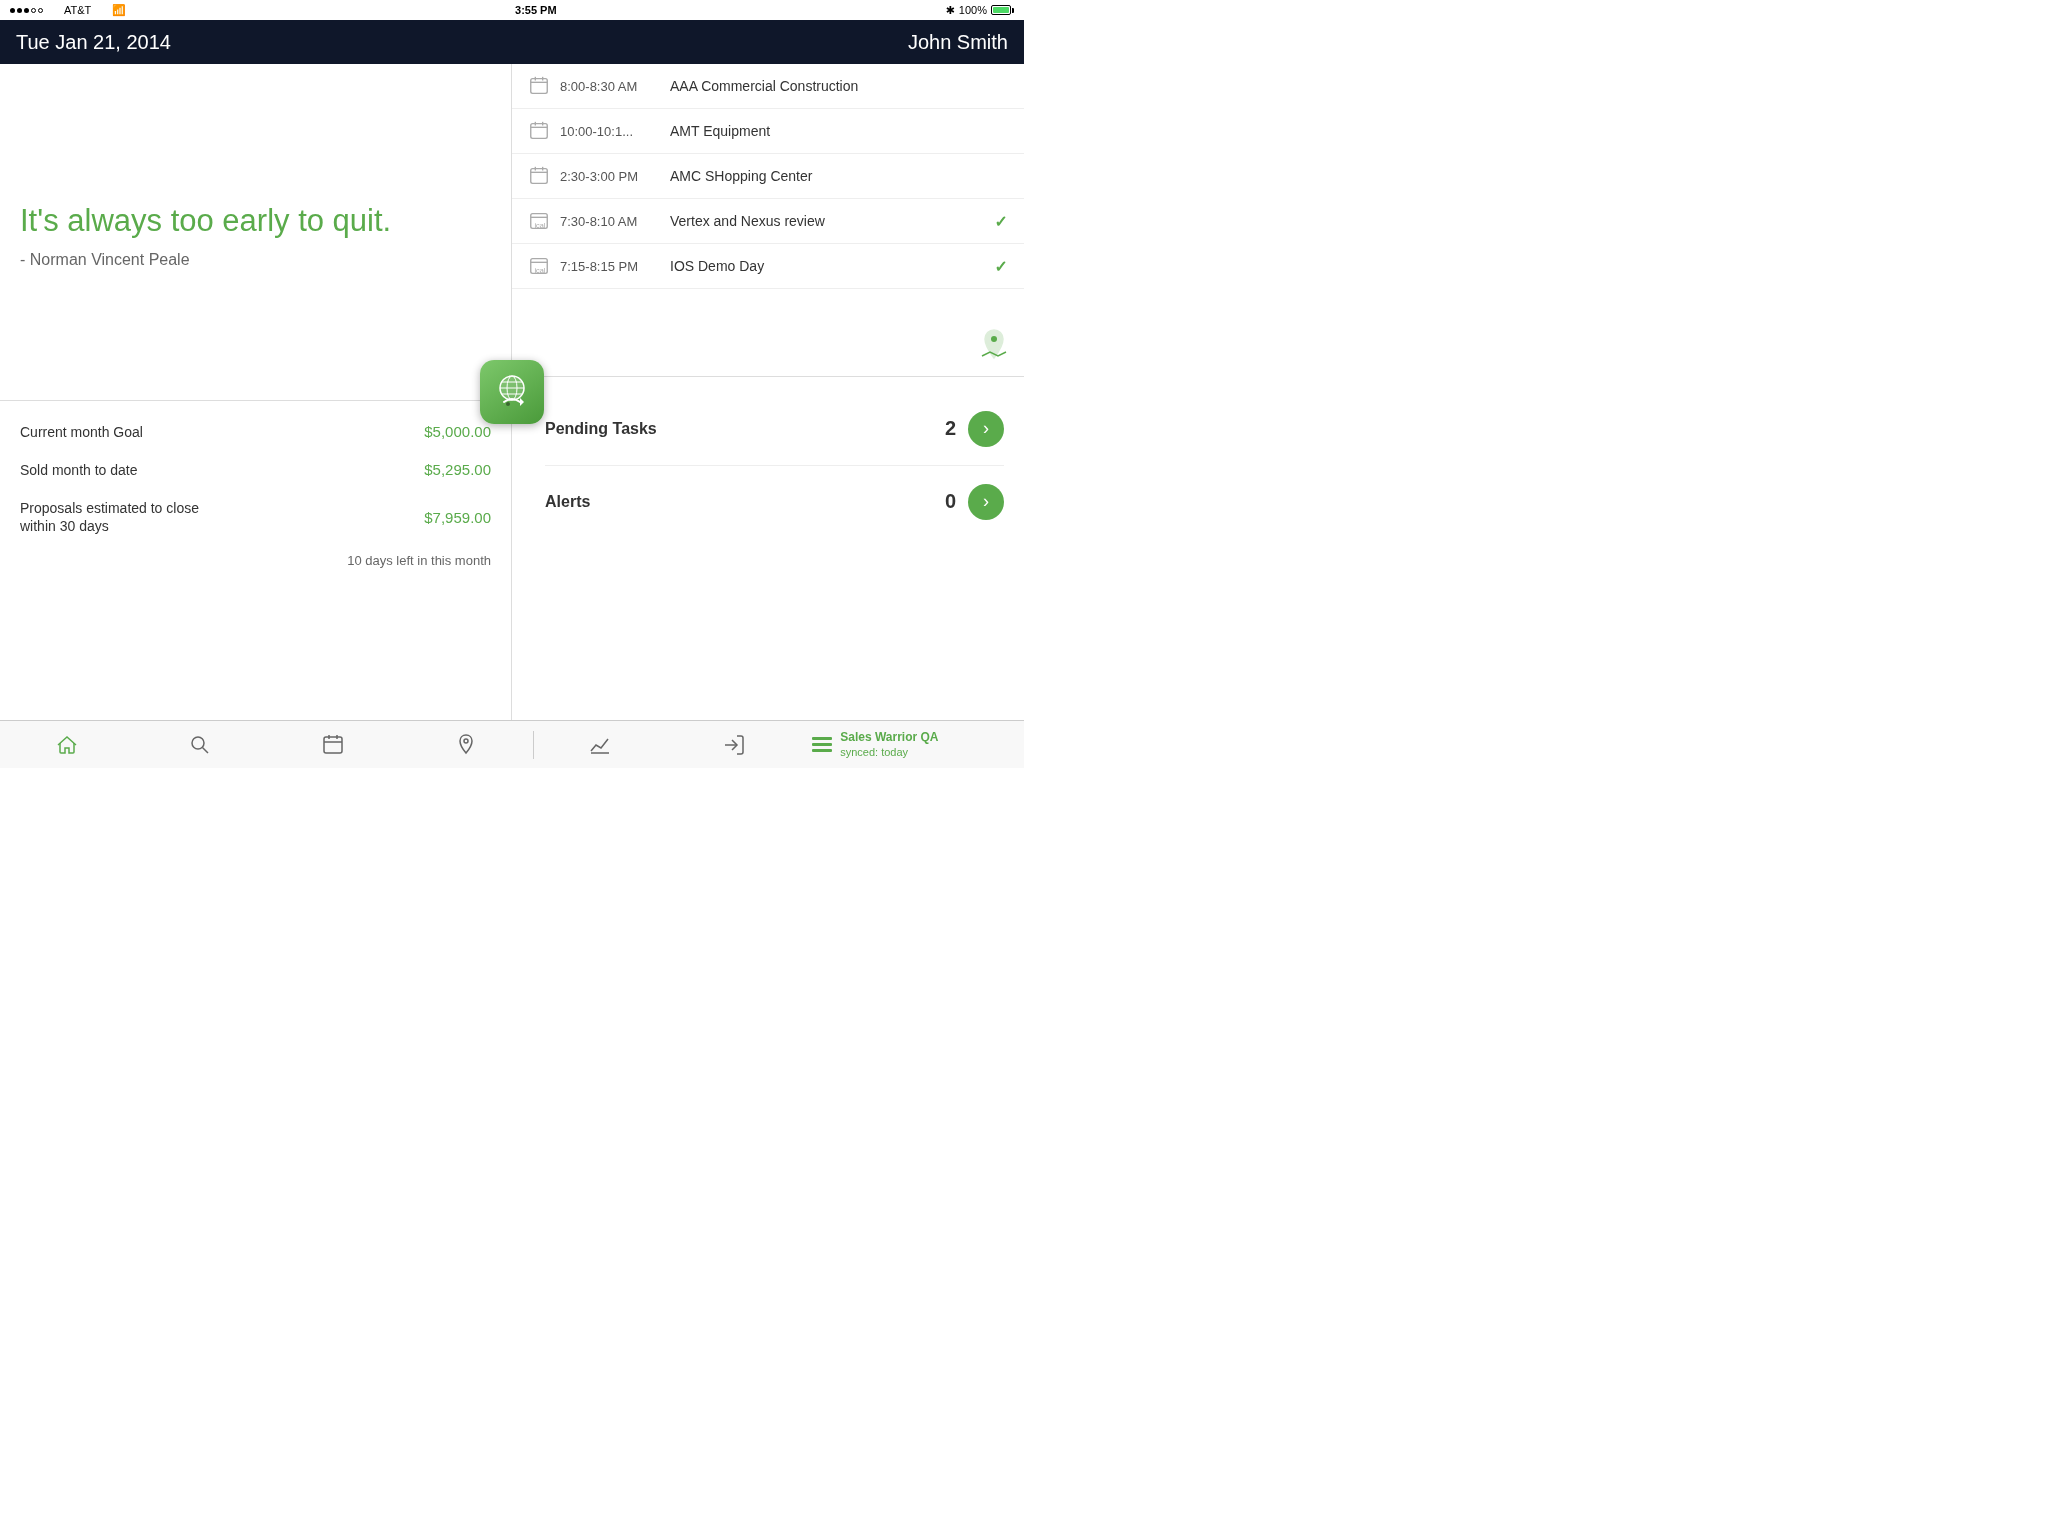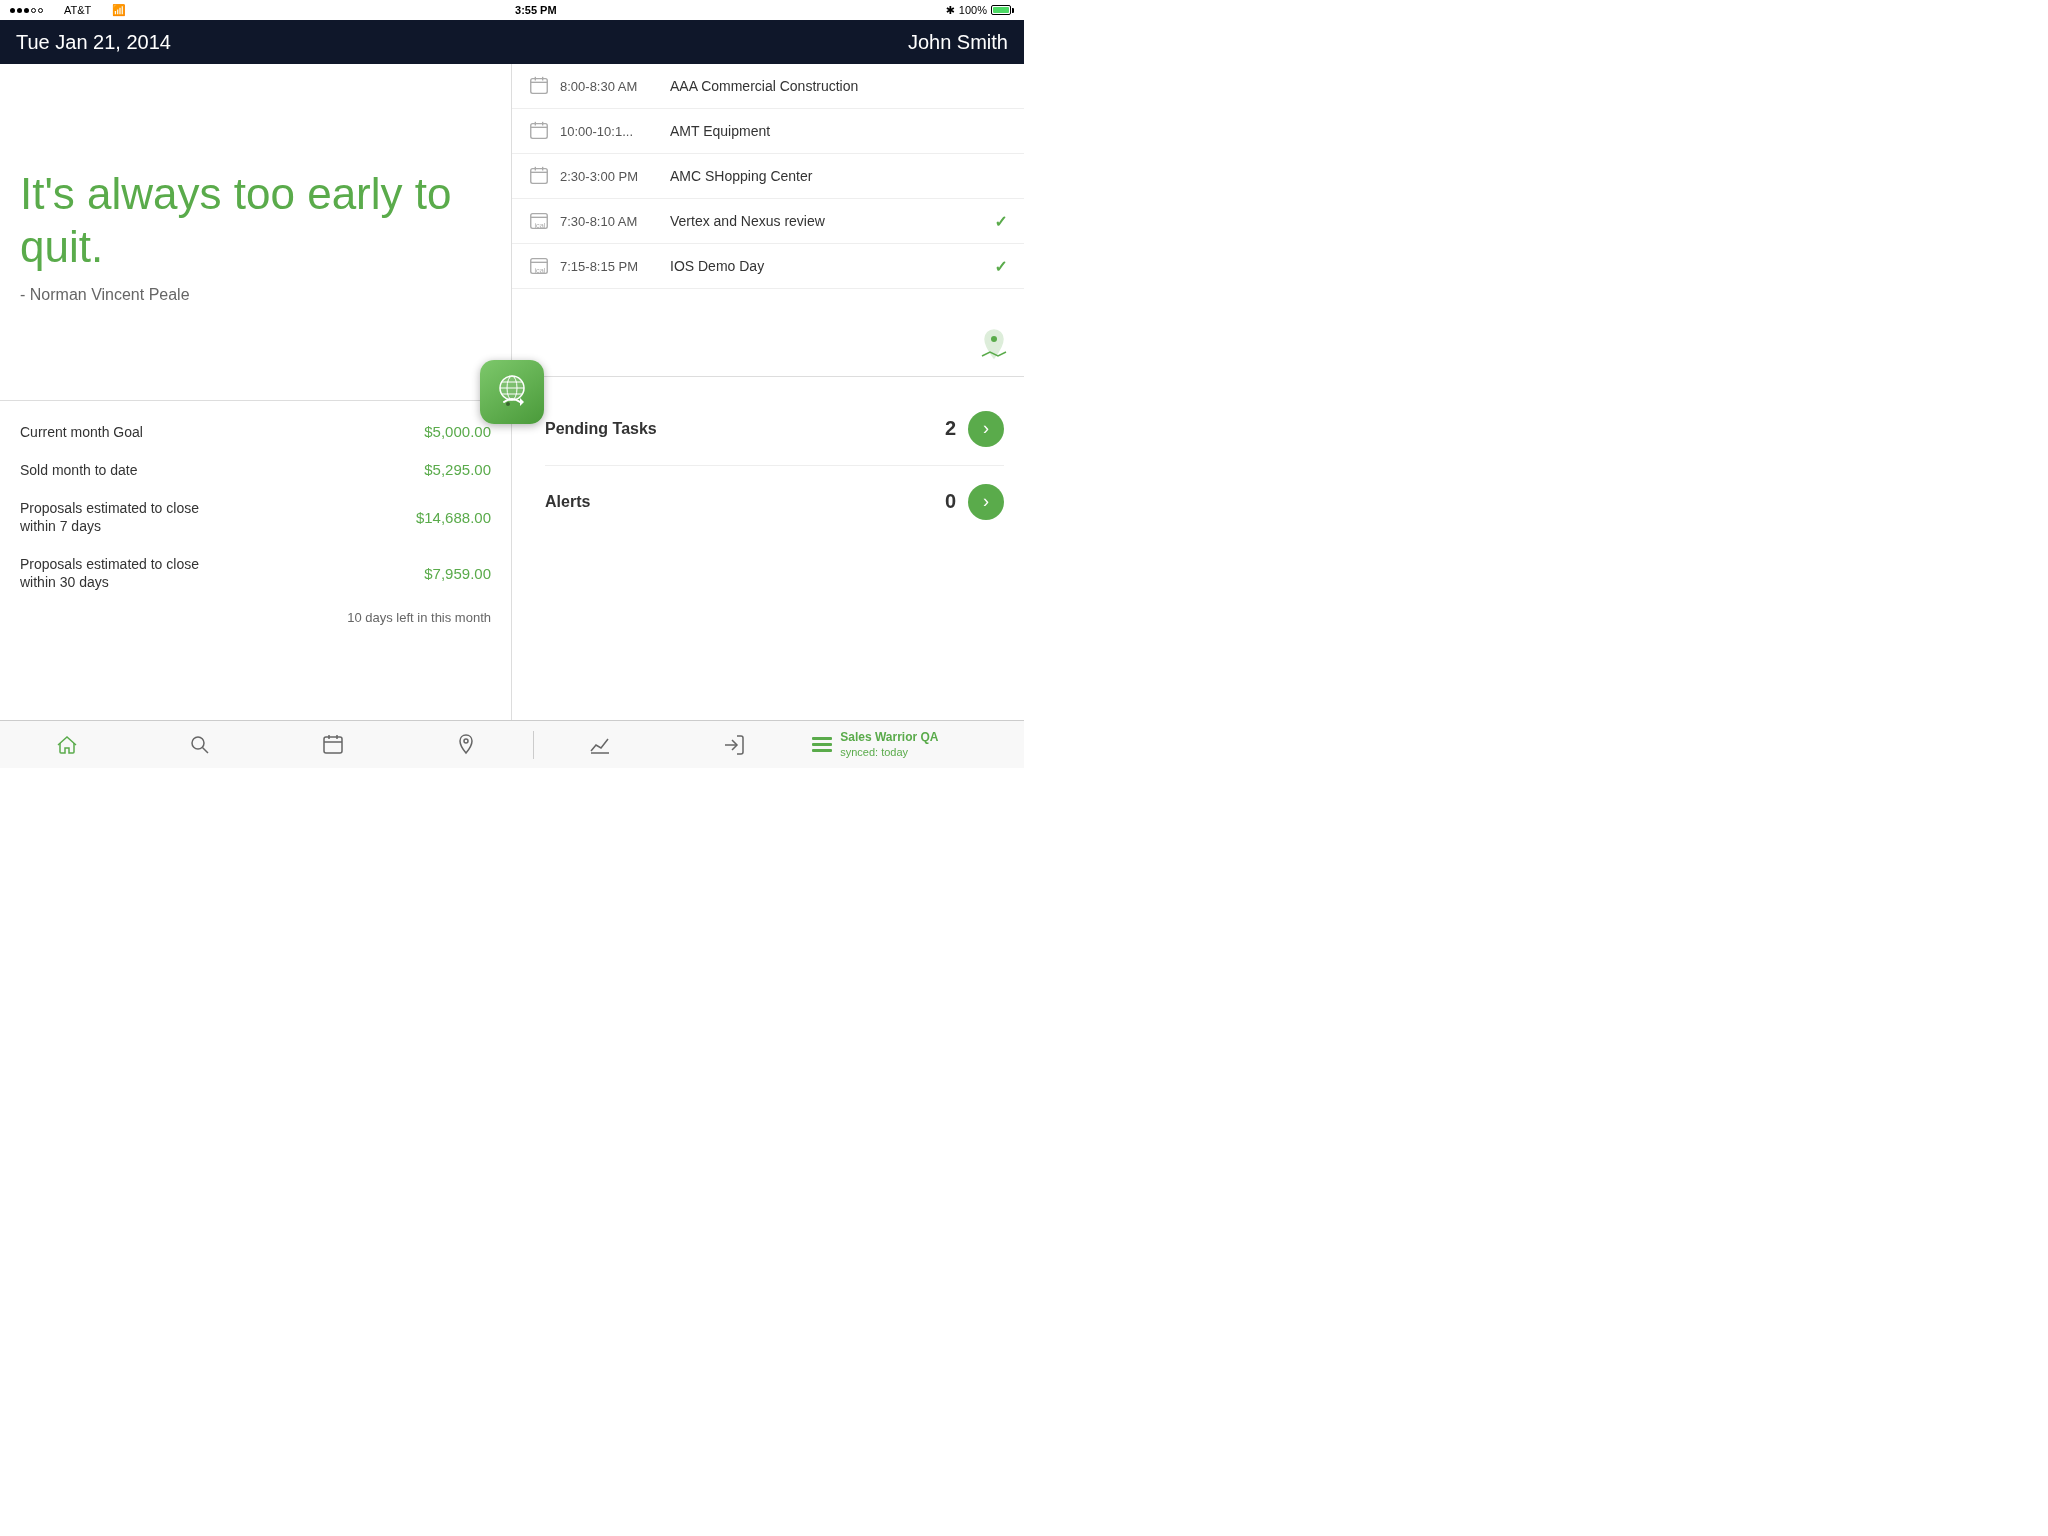--- a/index.html
+++ b/index.html
@@ -57,21 +57,21 @@
     
     .quote-section {
       flex: 1;
       padding: 24px 20px 16px 20px;
       border-bottom: 1px solid #ddd;
       display: flex;
       flex-direction: column;
       justify-content: center;
     }
     .quote-text {
-      font-size: 44px;
+      font-size: 31px;
       color: #5aab4b;
       line-height: 1.2;
       font-weight: 300;
       margin-bottom: 12px;
     }
     .quote-author {
       font-size: 16px;
       color: #666;
       font-style: normal;
     }
@@ -330,24 +330,20 @@
     </div>
 
     <div class="stats-section">
       <div class="stat-row">
         <span class="stat-label">Current month Goal</span>
         <span class="stat-value">$5,000.00</span>
       </div>
       <div class="stat-row">
         <span class="stat-label">Sold month to date</span>
         <span class="stat-value">$5,295.00</span>
-      </div>
-      <div class="stat-row">
-        <span class="stat-label">Proposals estimated to close within 7 days</span>
-        <span class="stat-value">$14,688.00</span>
       </div>
       <div class="stat-row">
         <span class="stat-label">Proposals estimated to close within 30 days</span>
         <span class="stat-value">$7,959.00</span>
       </div>
       <div class="days-left">10 days left in this month</div>
     </div>
 
   </div>
 

